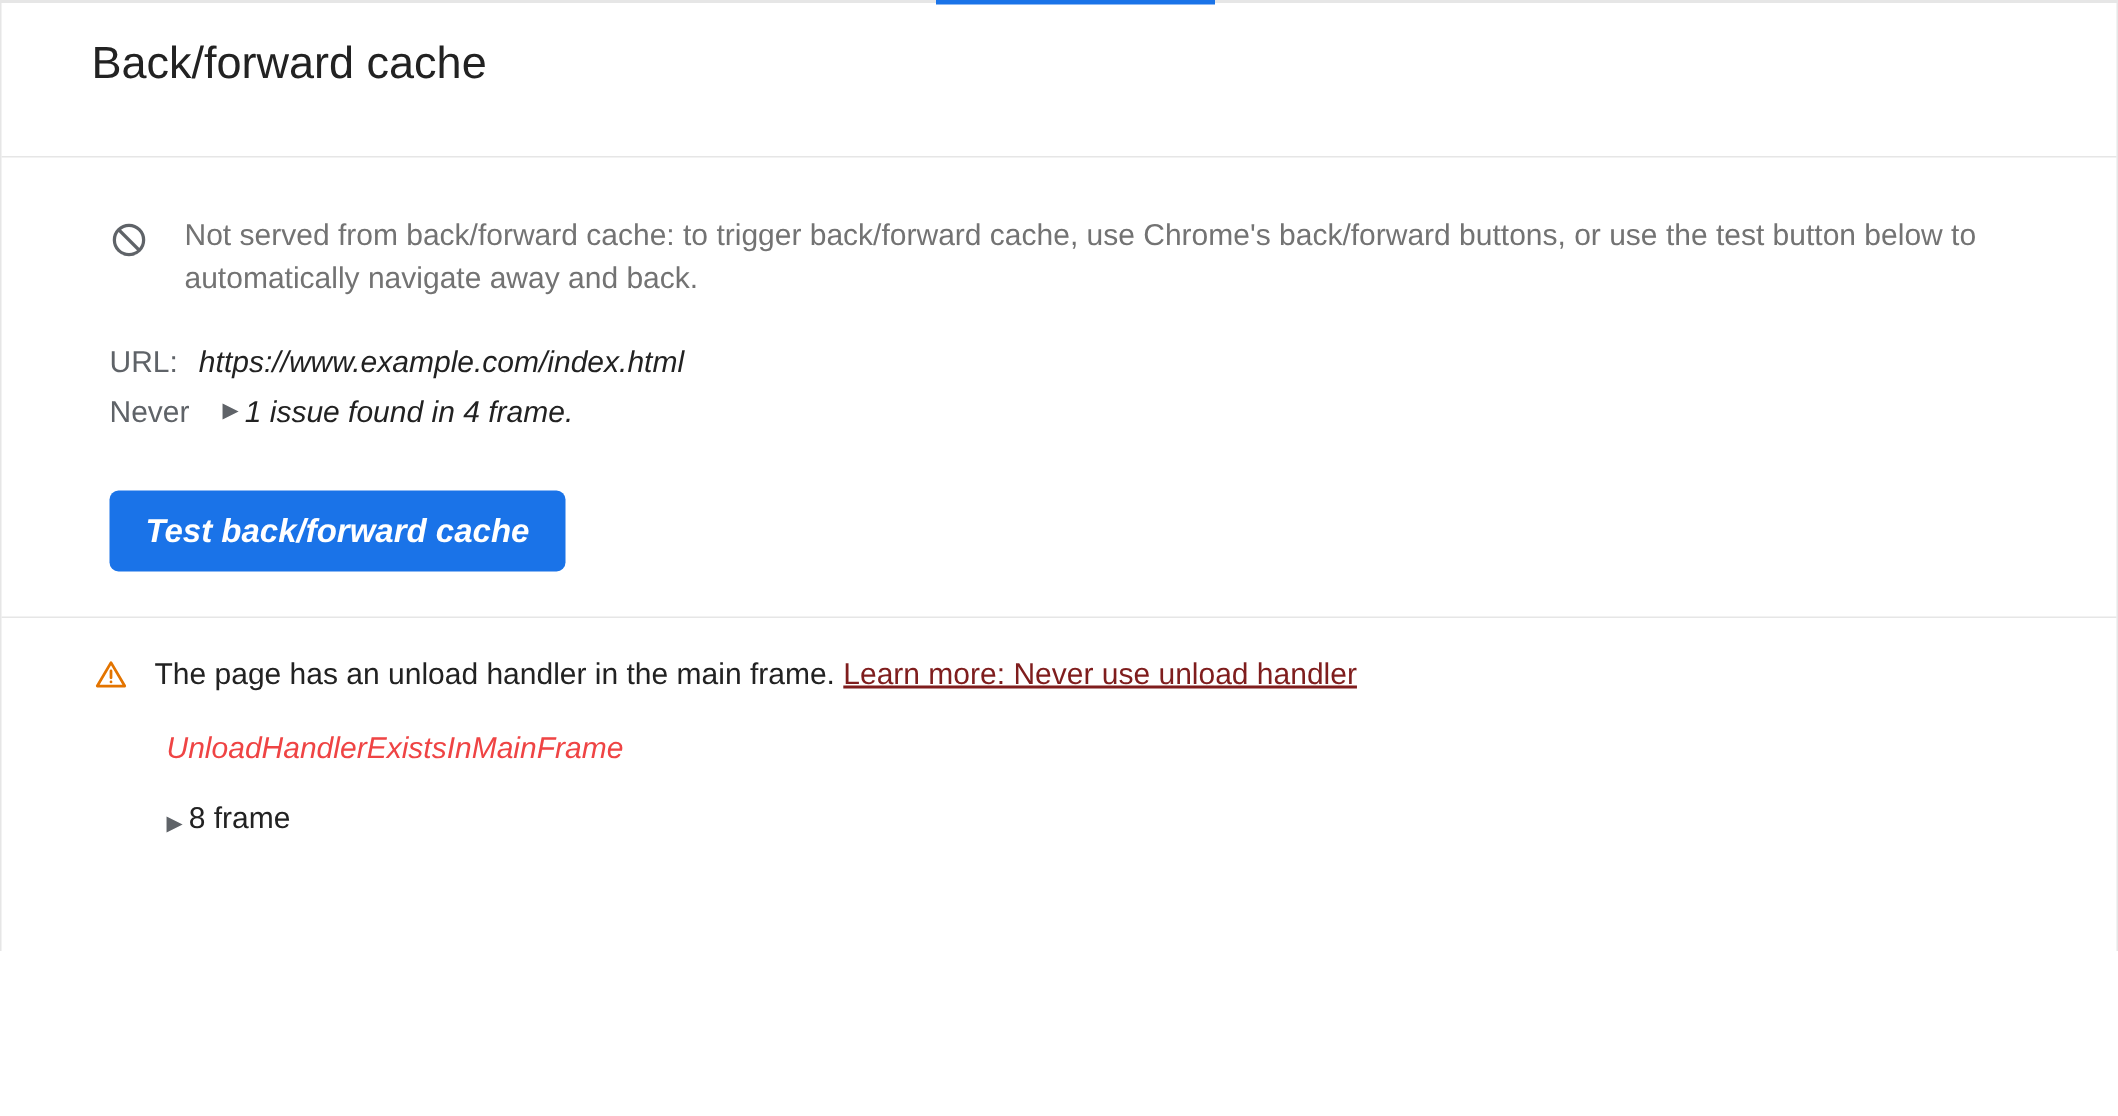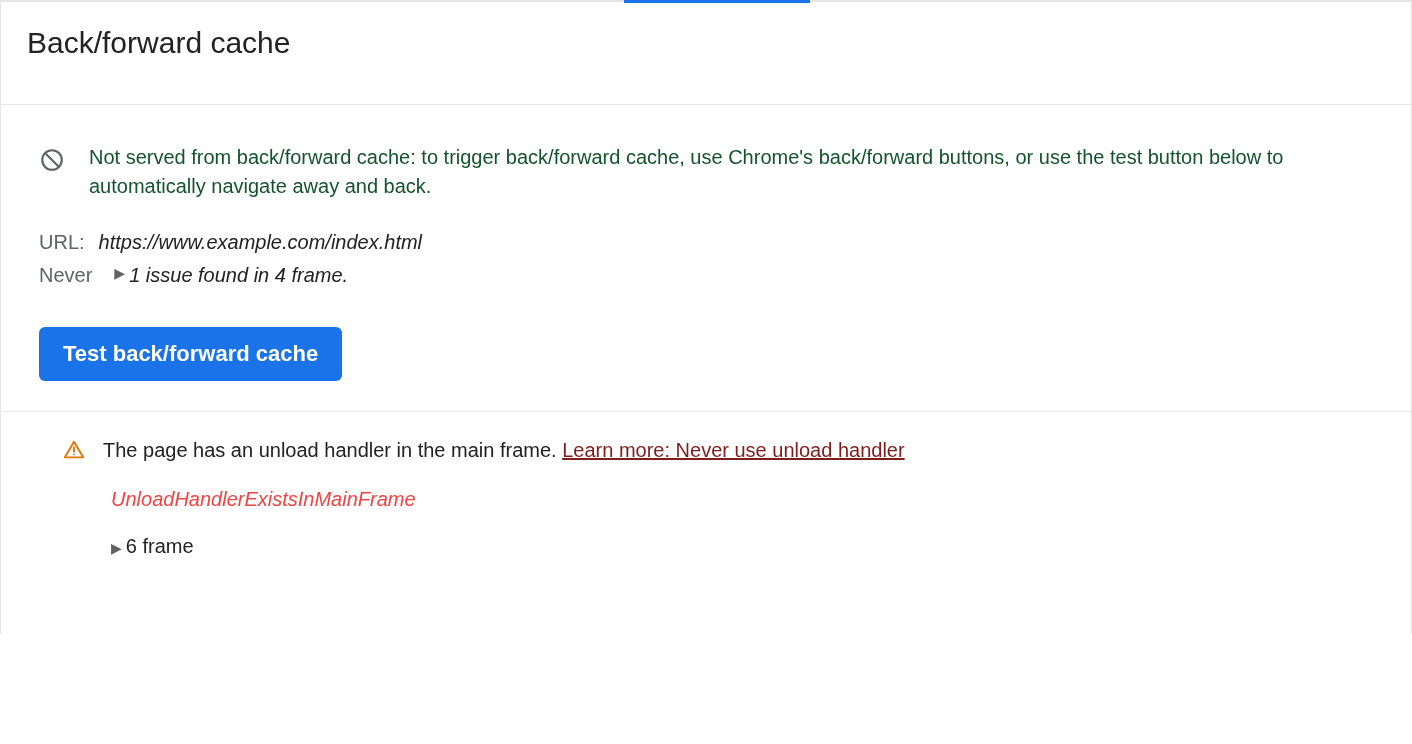--- a/index.html
+++ b/index.html
@@ -23,21 +23,21 @@
     width: 186px;
     top: 0;
     height: 3px;
     background: #1a73e8;
   }
   .panel {
     border-left: 1px solid #e6e6e6;
     border-right: 1px solid #e6e6e6;
   }
   .section {
-    padding: 16px 50px 30px 26px;
+    padding: 16px 50px 30px 60px;
     border-bottom: 1px solid #e6e6e6;
   }
   h1.page-title {
     font-size: 30px;
     font-weight: 400;
     margin: 8px 0 14px 0;
     color: #222;
   }
   .info-row {
     display: flex;
@@ -46,21 +46,21 @@
     margin: 22px 12px 30px 12px;
   }
   .info-icon {
     width: 26px;
     height: 26px;
     flex: 0 0 26px;
     margin-top: 4px;
     color: #5f6368;
   }
   .info-text {
-    color: #14532d;
+    color: #737373;
     line-height: 1.45;
   }
   .kv-row {
     display: flex;
     margin: 10px 12px;
     font-size: 20px;
   }
   .kv-label {
     color: #5f6368;
     margin-right: 14px;
@@ -76,20 +76,21 @@
   .primary-btn {
     margin: 30px 0 0 12px;
     background: #1a73e8;
     color: #fff;
     border: none;
     border-radius: 6px;
     font-size: 22px;
     font-weight: 600;
     padding: 14px 24px;
     cursor: pointer;
+    font-style: italic;
   }
   .section2 {
     padding: 24px 50px 36px 50px;
   }
   .actionable-header {
     display: flex;
     align-items: center;
     gap: 8px;
     margin: 0 12px 40px 12px;
   }
@@ -182,18 +183,18 @@
       <span class="issue-text">
         <span>The page has an unload handler in the main frame. </span>
         <a class="link">Learn more: Never use unload handler</a>
       </span>
     </div>
 
     <div class="issue-code">UnloadHandlerExistsInMainFrame</div>
 
     <div class="frame-expand">
       <span class="chev" style="margin-left:0;">▶</span>
-      <span>6 frame</span>
+      <span>8 frame</span>
     </div>
 
   </div>
 
 </div>
 
 </body></html>

